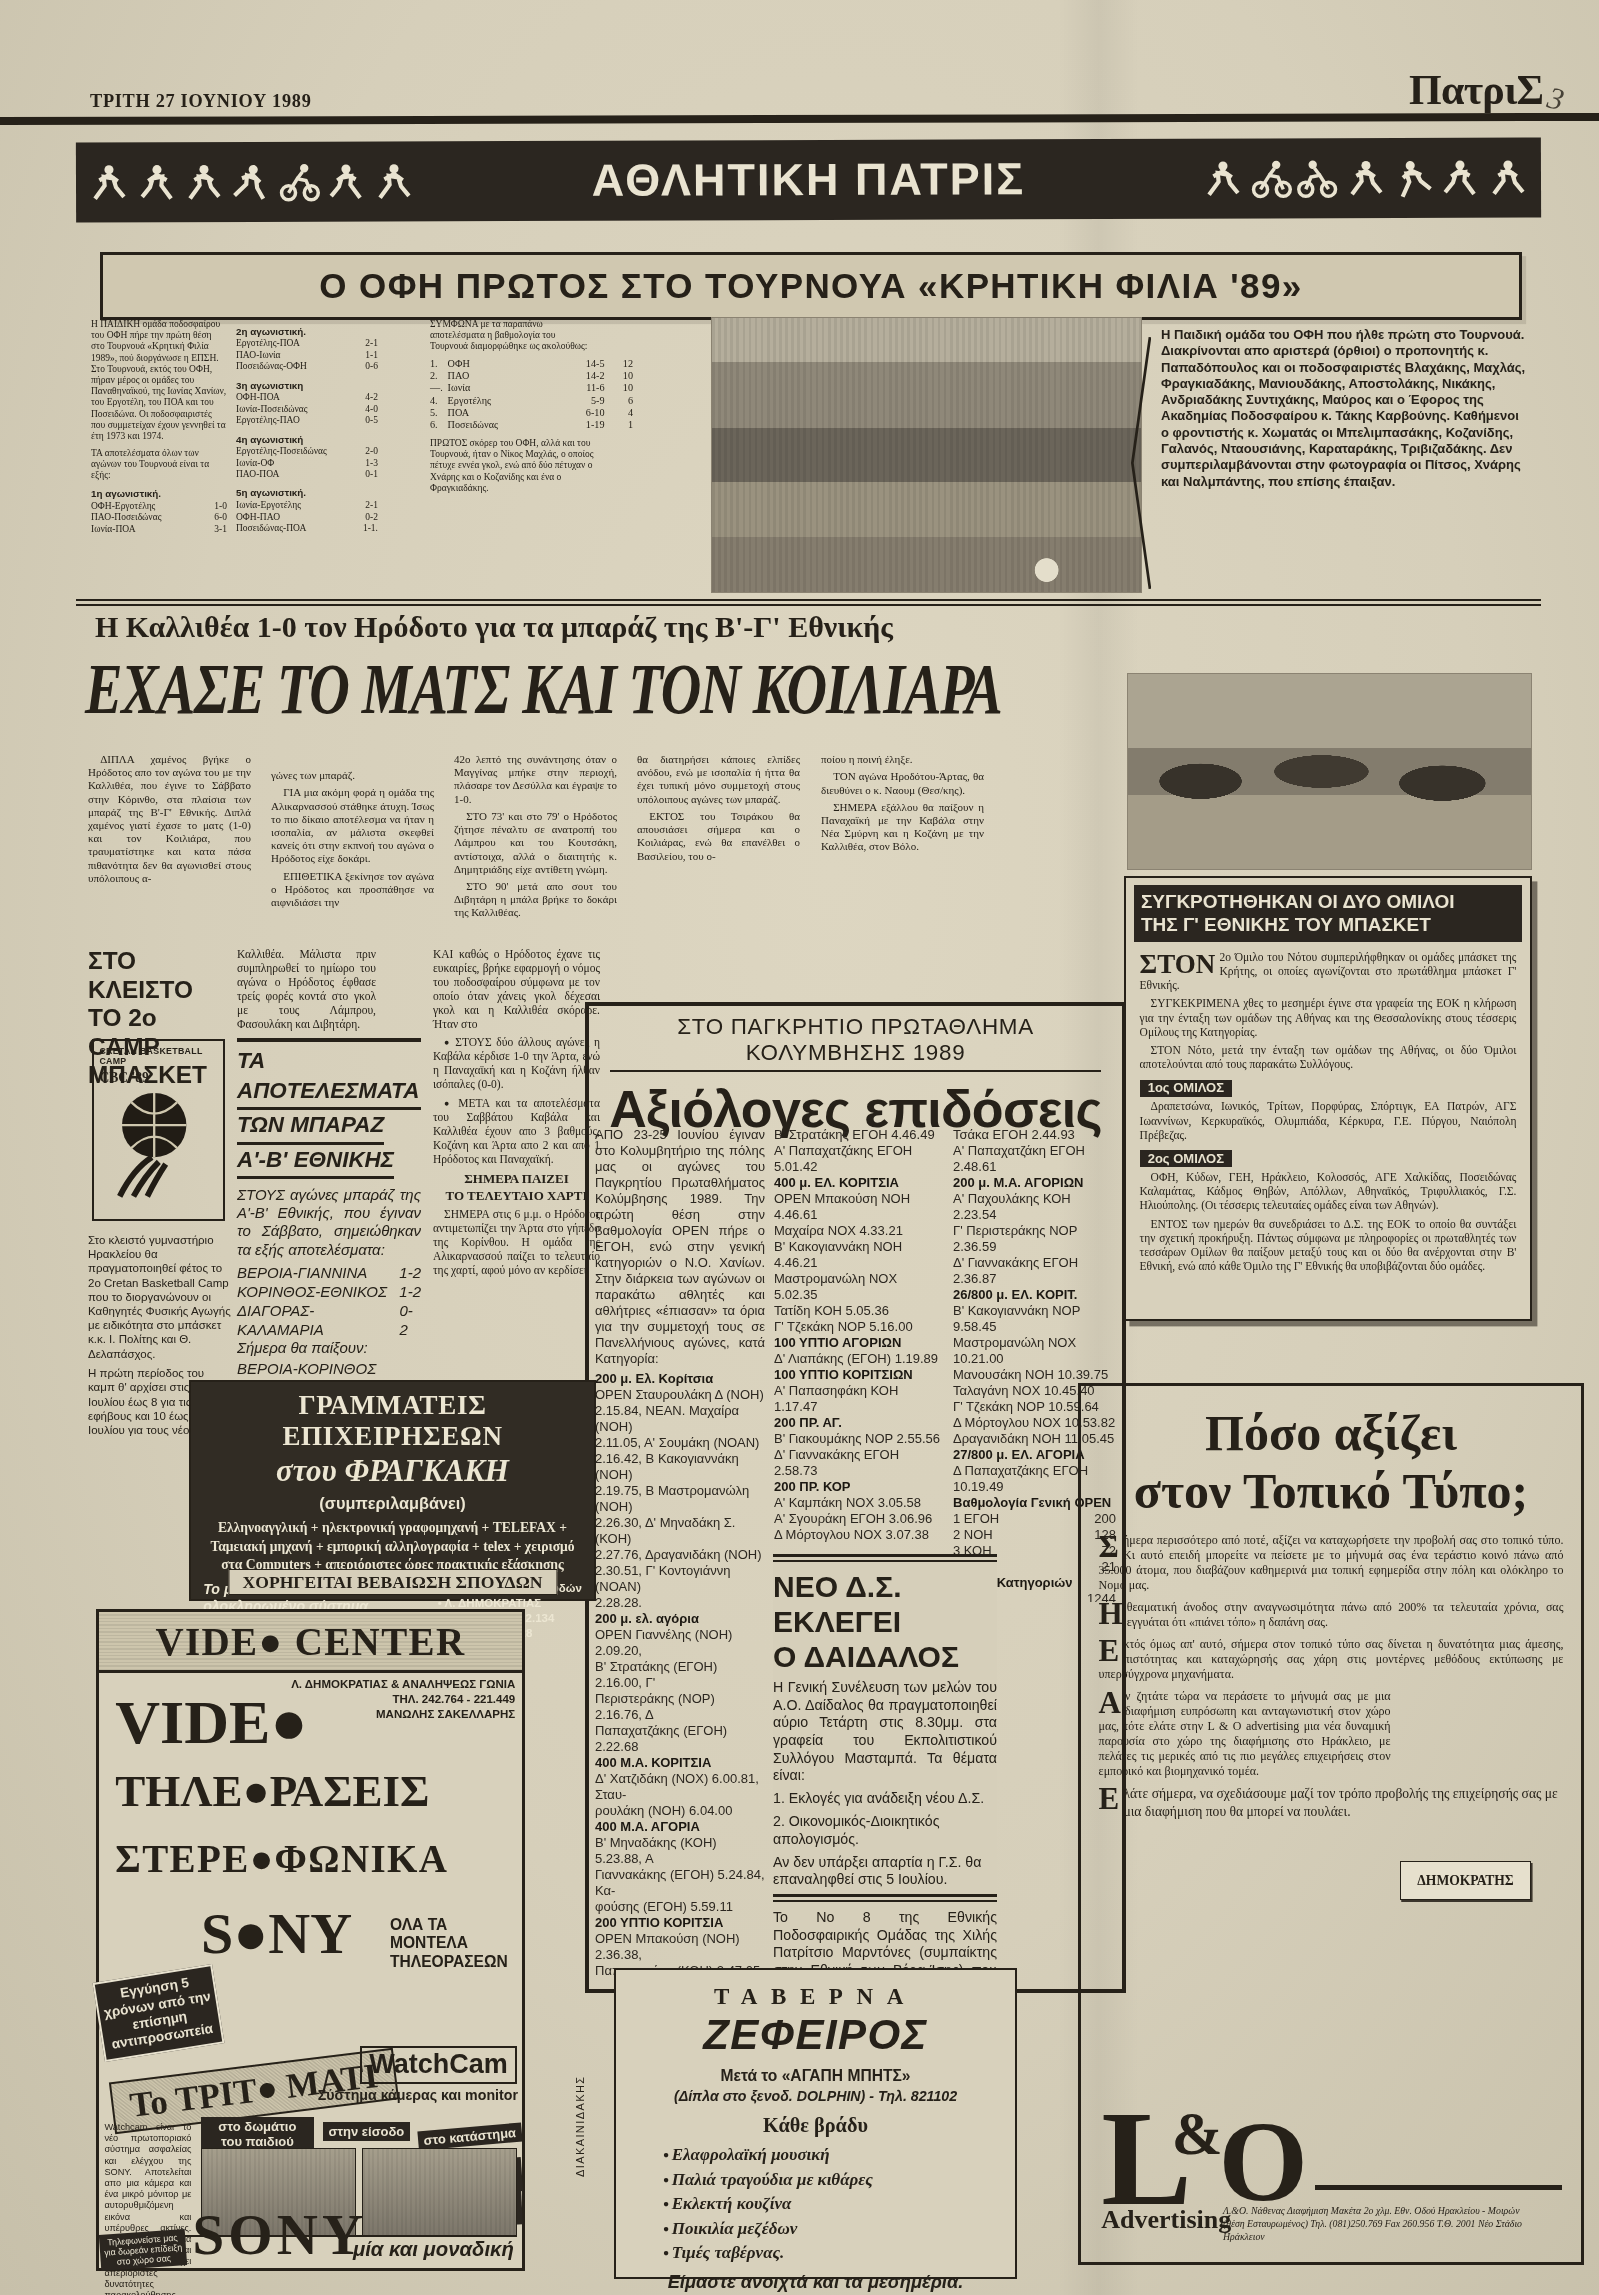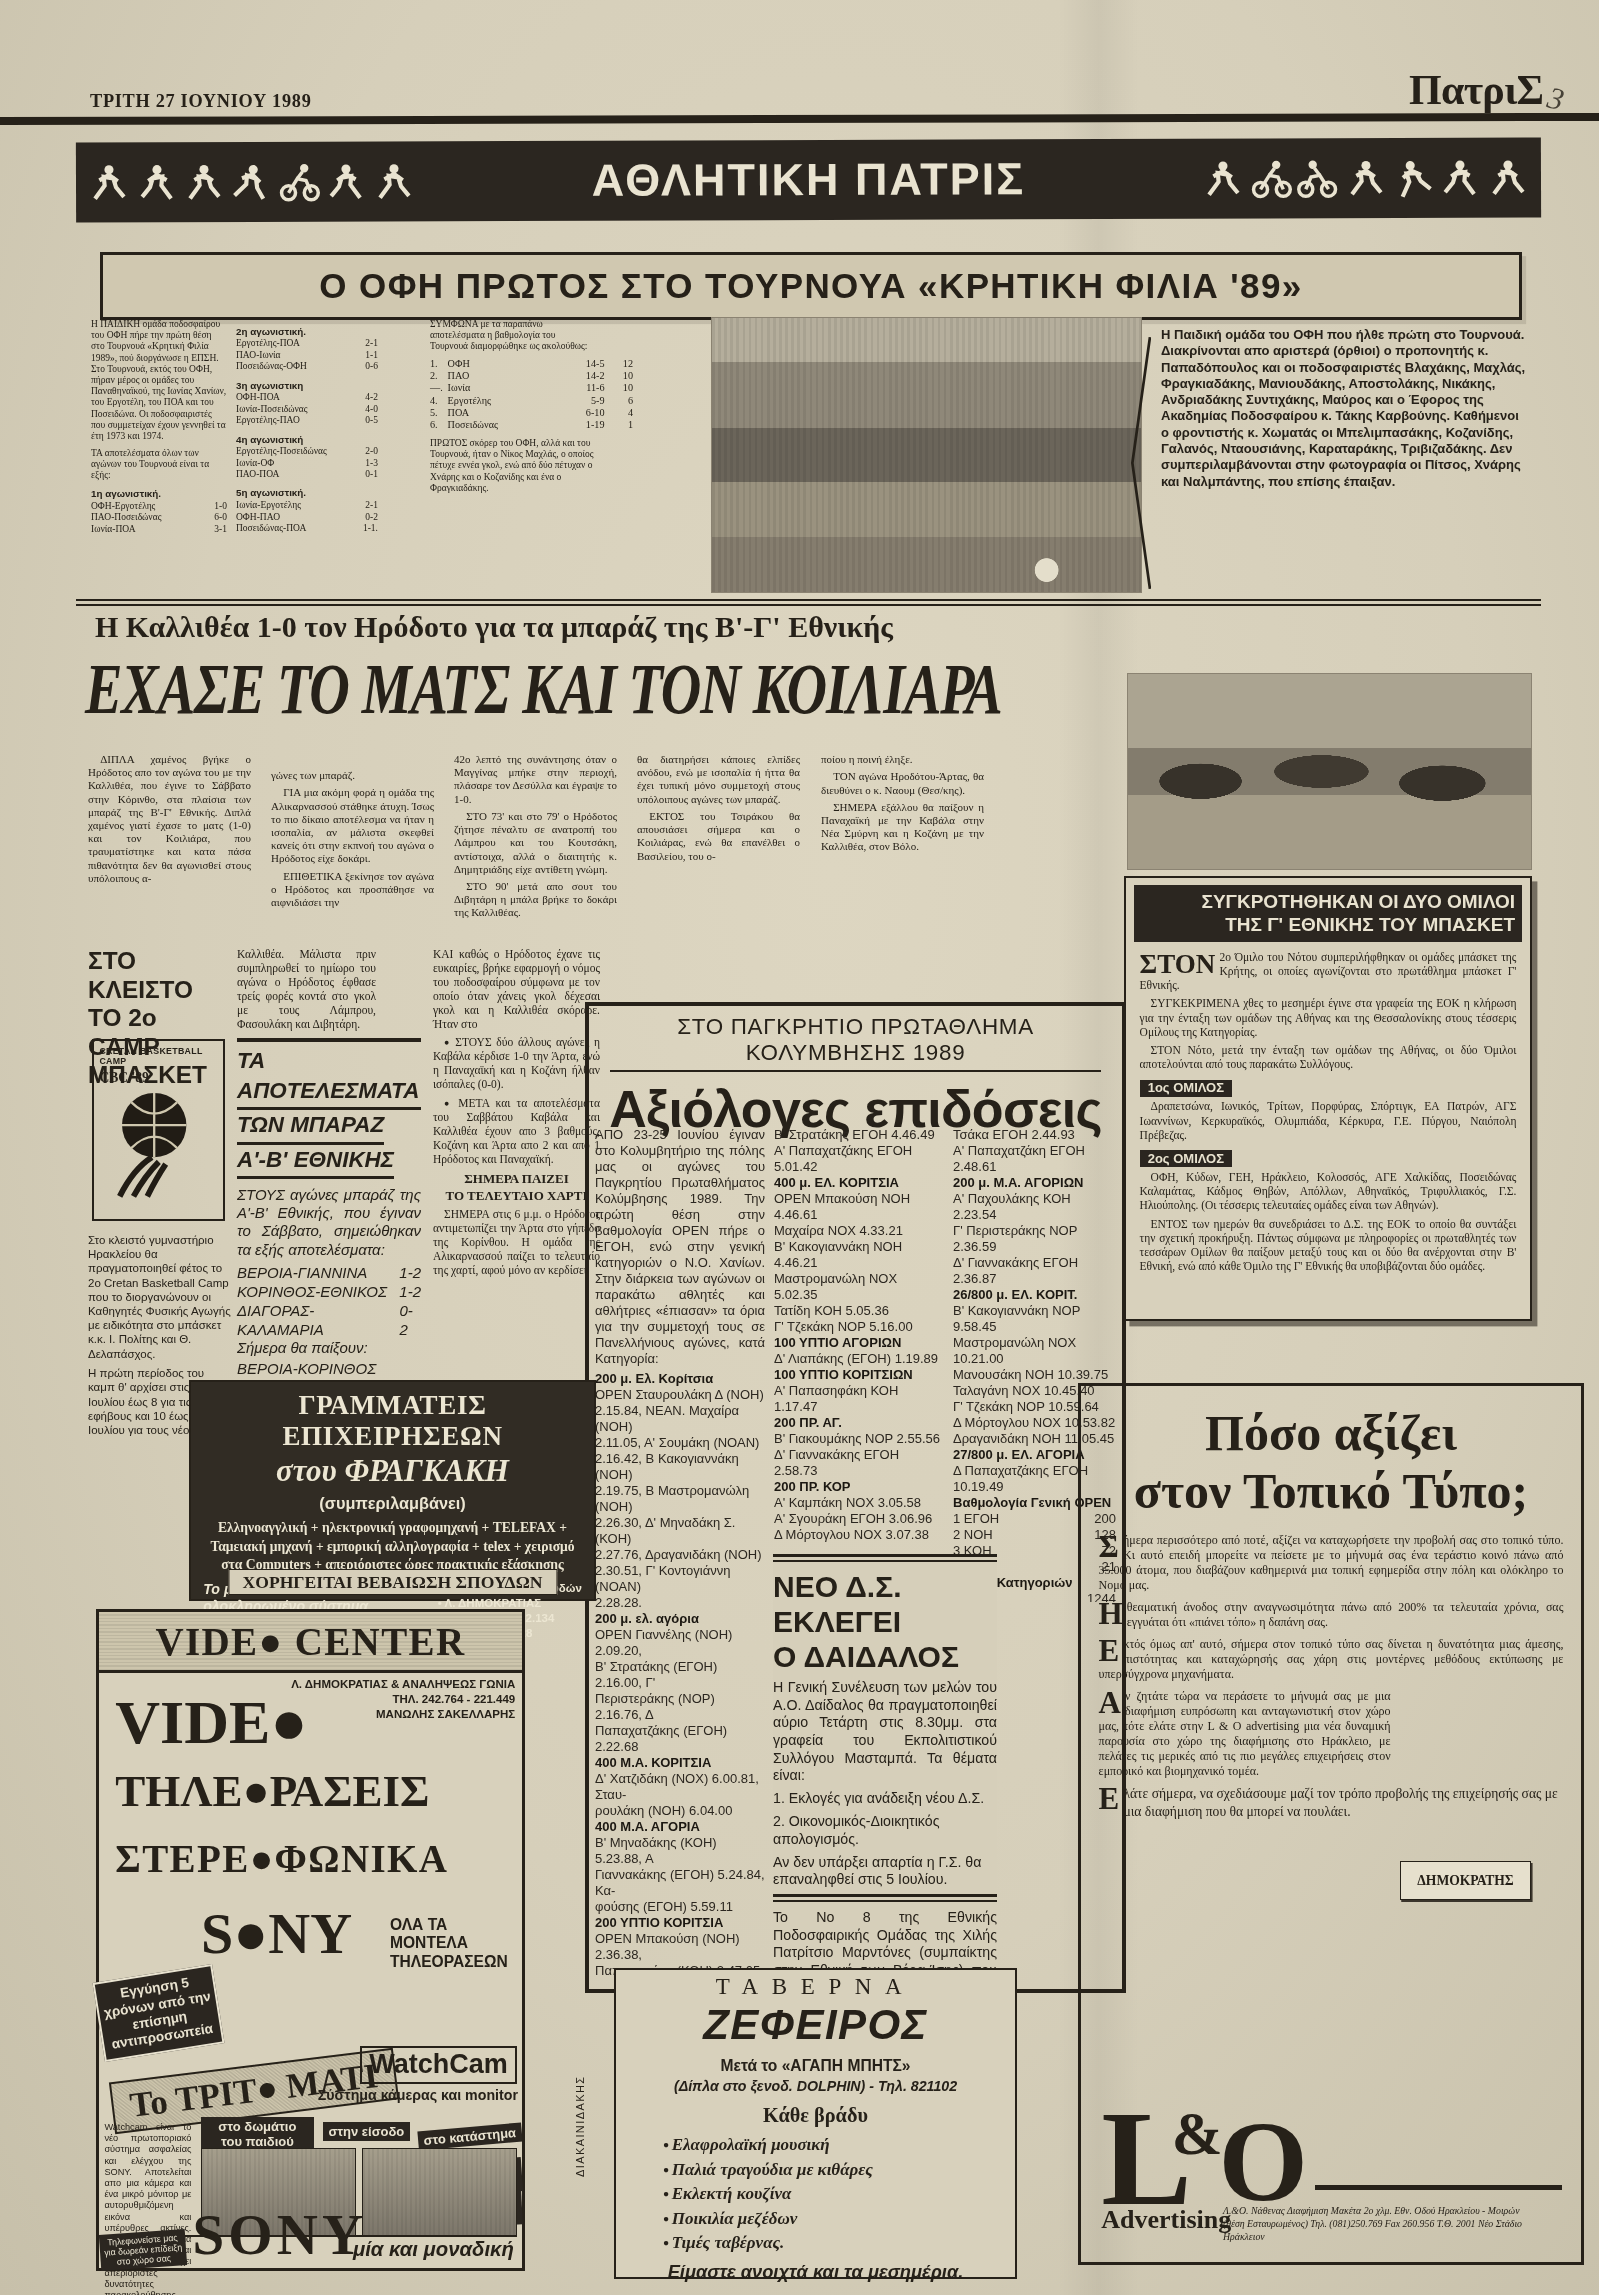--- a/index.html
+++ b/index.html
@@ -85,21 +85,21 @@
   .swim-head{text-align:center;font-size:52px;font-weight:bold;letter-spacing:-0.7px;margin:6.8px 0 0;}
   .scol{position:absolute;font-size:13px;line-height:16px;font-weight:bold;color:#2c2720;overflow:hidden;}
   .scol .intro{font-weight:normal;margin:0 0 4.1px;}
   .sl{display:flex;justify-content:space-between;}
   .sl.hd{font-weight:bold;color:#1c1812;}
   .scol{font-weight:normal;}
   .sl{font-weight:500;}
   
   .bbox{left:1124px;top:876px;width:408px;height:445px;border:2.7px solid #262119;
     box-shadow:5.4px 5.4px 0 rgba(38,33,25,.55);box-sizing:border-box;background:#d8d1bc;}
-  .bbox-title{margin:6.8px 8.1px 0;padding:5.4px 6.8px;font-size:19px;line-height:23px;font-weight:bold;text-align:right;}
+  .bbox-title{margin:6.8px 8.1px 0;padding:5.4px 6.8px;font-size:19px;line-height:23px;font-weight:bold;text-align:left;}
   .bbox-body{padding:8.1px 13.6px;font-size:11.5px;line-height:14.2px;}
   .bbox-body p{margin:0 0 4.1px;text-indent:11px;}
   .omilos{display:inline-block;padding:1.4px 8.1px;font-size:13px;font-weight:bold;margin:4.1px 0 2.7px;}
   .dc{float:left;font-size:27px;line-height:27px;font-weight:bold;margin:1.4px 4.1px 0 0;}
   
   .gram{left:189px;top:1380px;width:407px;height:221px;background:#312c24;color:#ece6d2;
     border:2.7px solid #262119;box-sizing:border-box;text-align:center;position:absolute;}
   .gram .t1{font-size:27px;font-weight:bold;margin-top:8.1px;letter-spacing:0.7px;}
   .gram .t2{font-size:31px;font-weight:bold;font-style:italic;margin-top:1.4px;}
   .gram .t3{font-size:16.3px;font-weight:bold;margin-top:4.1px;}
@@ -136,21 +136,21 @@
     text-align:center;padding:2.7px;transform:rotate(-4deg);}
   .vcredit{left:574px;top:2177px;transform:rotate(-90deg);transform-origin:left top;font-size:11px;letter-spacing:1.4px;}
   
   .neods{left:773px;top:1554px;width:224px;background:#d6cfba;position:absolute;}
   .drule{height:8.1px;border-top:3.4px solid #262119;border-bottom:2.7px solid #262119;box-sizing:border-box;margin:0 0 6.8px;}
   .neods h3{margin:0;font-size:30px;line-height:35px;font-weight:bold;}
   .neods p{font-size:14.2px;line-height:17.6px;margin:5.4px 0;}
   
   .tav{left:614px;top:1968px;width:403px;height:311px;border:2.7px solid #262119;box-sizing:border-box;
     text-align:center;position:absolute;background:#d8d1bc;}
-  .tav .k{font-size:23px;font-weight:normal;letter-spacing:13.6px;margin-top:4px;}
+  .tav .k{font-size:23px;font-weight:bold;letter-spacing:13.6px;margin-top:14px;}
   .tav .n{font-size:42px;font-weight:bold;font-style:italic;letter-spacing:1.4px;margin-top:1.4px;}
   .tav .s1{font-size:15.6px;font-weight:bold;margin-top:8.1px;}
   .tav .s2{font-size:14.2px;font-weight:bold;font-style:italic;margin-top:2.7px;}
   .tav .e{font-size:20.3px;margin-top:9.5px;font-weight:bold;}
   .tav ul{list-style:none;margin:6.8px 0 0;padding:0 47px;text-align:left;}
   .tav li{font-size:17px;line-height:24.4px;font-style:italic;font-weight:bold;}
   .tav li::before{content:"● ";font-size:10.2px;vertical-align:2px;}
   .tav .f{font-size:18.3px;font-weight:bold;font-style:italic;margin-top:5.4px;}
   
   .poso{left:1078px;top:1383px;width:506px;height:882px;border:3.4px solid #262119;box-sizing:border-box;position:absolute;}

